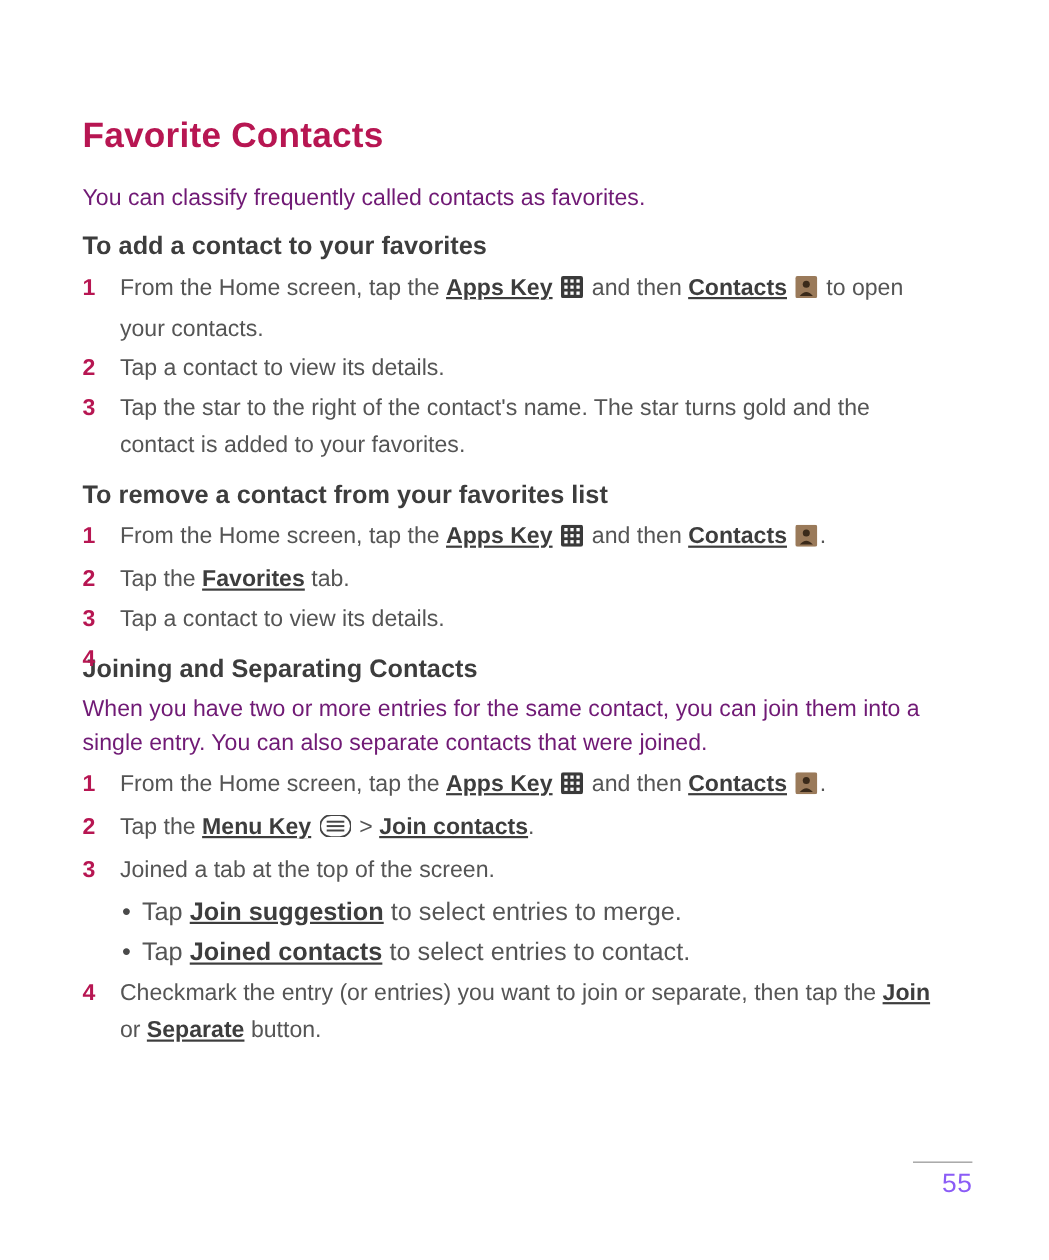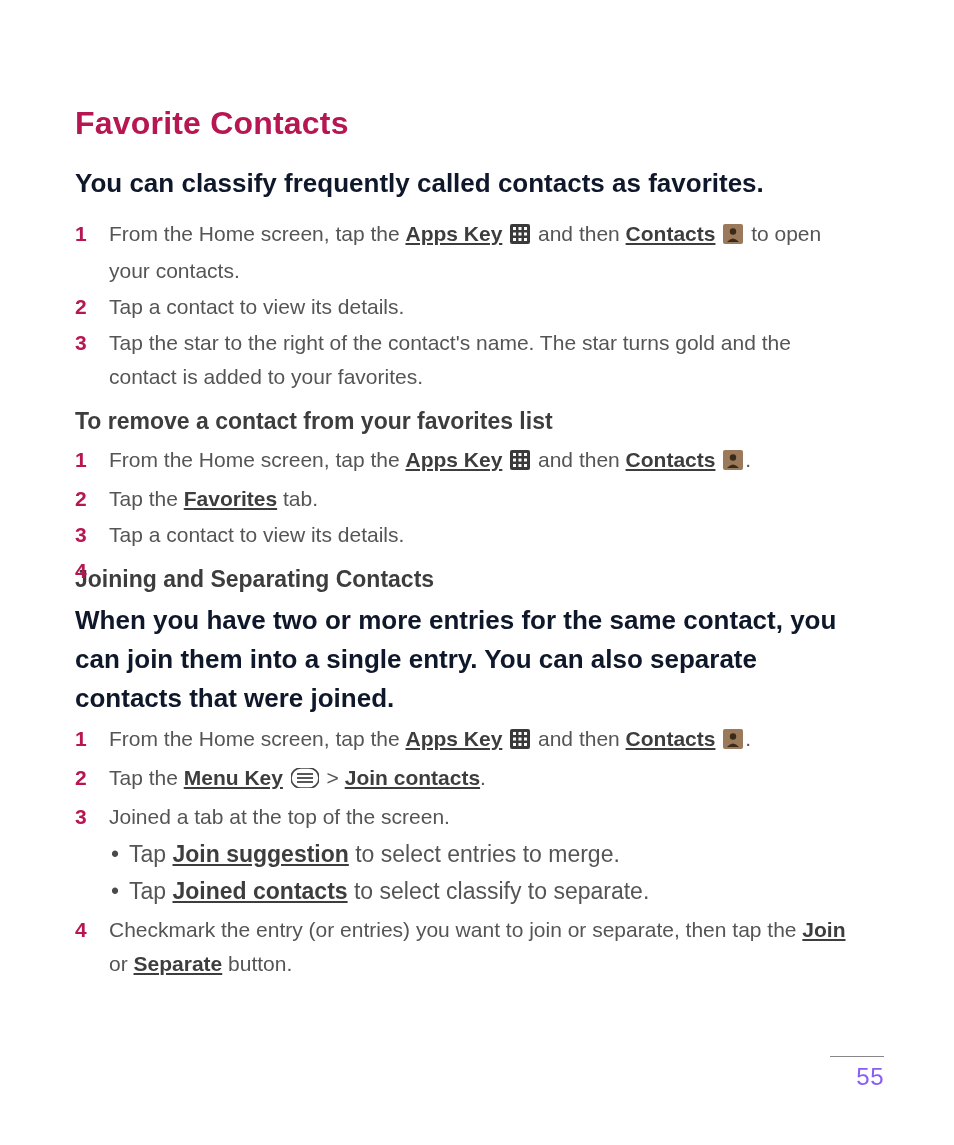--- a/index.html
+++ b/index.html
@@ -20,25 +20,25 @@
       height: 100%;
     }
     h1.title {
       color: #b71652;
       font-size: 32px;
       font-weight: 600;
       margin: 0 0 22px 0;
       letter-spacing: 0.2px;
     }
     p.intro {
-      font-size: 26px;
+      font-size: 21px;
       margin: 0 0 14px 0;
       line-height: 1.5;
-      font-weight: 700;
-      color: #0f172a;
+      font-weight: 400;
+      color: #701a75;
     }
     h2.subheading {
       font-size: 23px;
       font-weight: 700;
       color: #3d3d3d;
       margin: 6px 0 8px 0;
     }
     ol.steps {
       list-style: none;
       padding: 0;
@@ -140,20 +140,21 @@
     </g>
   </defs>
 </svg>
 
 <div class="page">
 
   <h1 class="title">Favorite Contacts</h1>
 
   <p class="intro">You can classify frequently called contacts as favorites.</p>
 
+  <h2 class="subheading">To add a contact to your favorites</h2>
   <ol class="steps">
     <li>
       <span class="num">1</span>
       <span>From the Home screen, tap the </span><span class="bold">Apps Key</span>
       <span class="inline-icon"><svg width="20" height="20">
             <use href="#apps-grid-icon"></use>
           </svg></span><span> and then </span><span class="bold">Contacts</span>
       <span class="inline-icon"><svg width="20" height="20">
             <use href="#contacts-person-icon"></use>
           </svg></span><span> to open your contacts.</span>
@@ -214,21 +215,21 @@
           </svg></span><span> &gt; </span><span class="bold">Join contacts</span><span>.</span>
     </li>
     <li>
       <span class="num">3</span>
       <span>Joined a tab at the top of the screen.</span>
       <ul class="sublist">
         <li>
           <span>Tap </span><span class="bold">Join suggestion</span><span> to select entries to merge.</span>
         </li>
         <li>
-          <span>Tap </span><span class="bold">Joined contacts</span><span> to select classify to separate.</span>
+          <span>Tap </span><span class="bold">Joined contacts</span><span> to select entries to contact.</span>
         </li>
       </ul>
     </li>
     <li>
       <span class="num">4</span>
       <span>Checkmark the entry (or entries) you want to join or separate, then tap the </span><span class="bold">Join</span><span> or </span><span class="bold">Separate</span><span> button.</span>
     </li>
   </ol>
 
   <div class="page-number-wrap">

